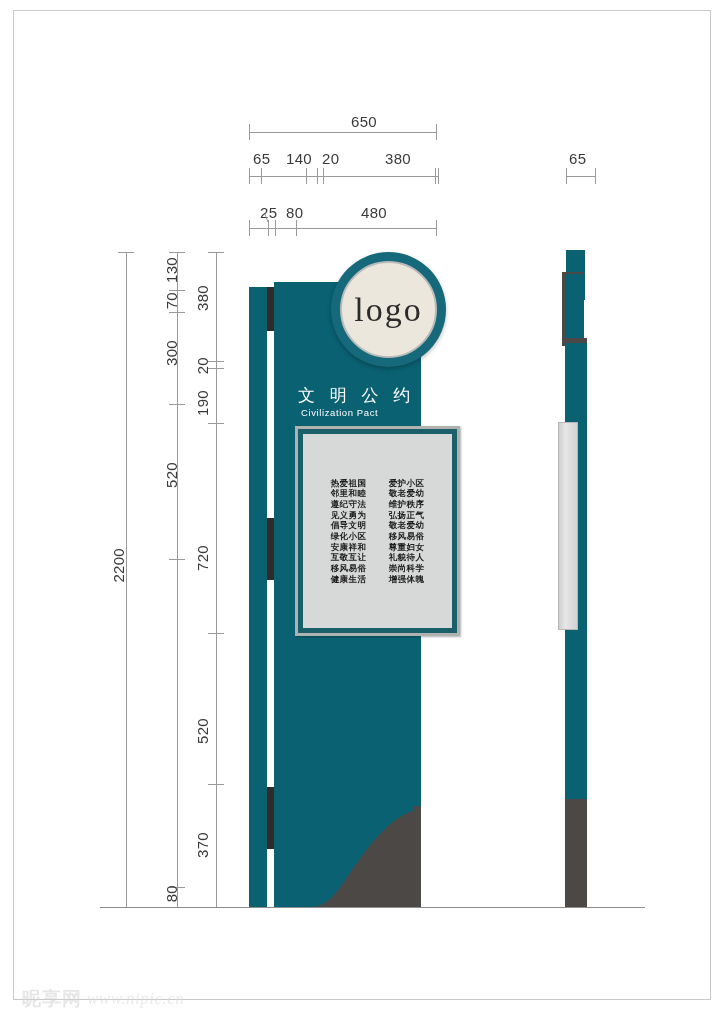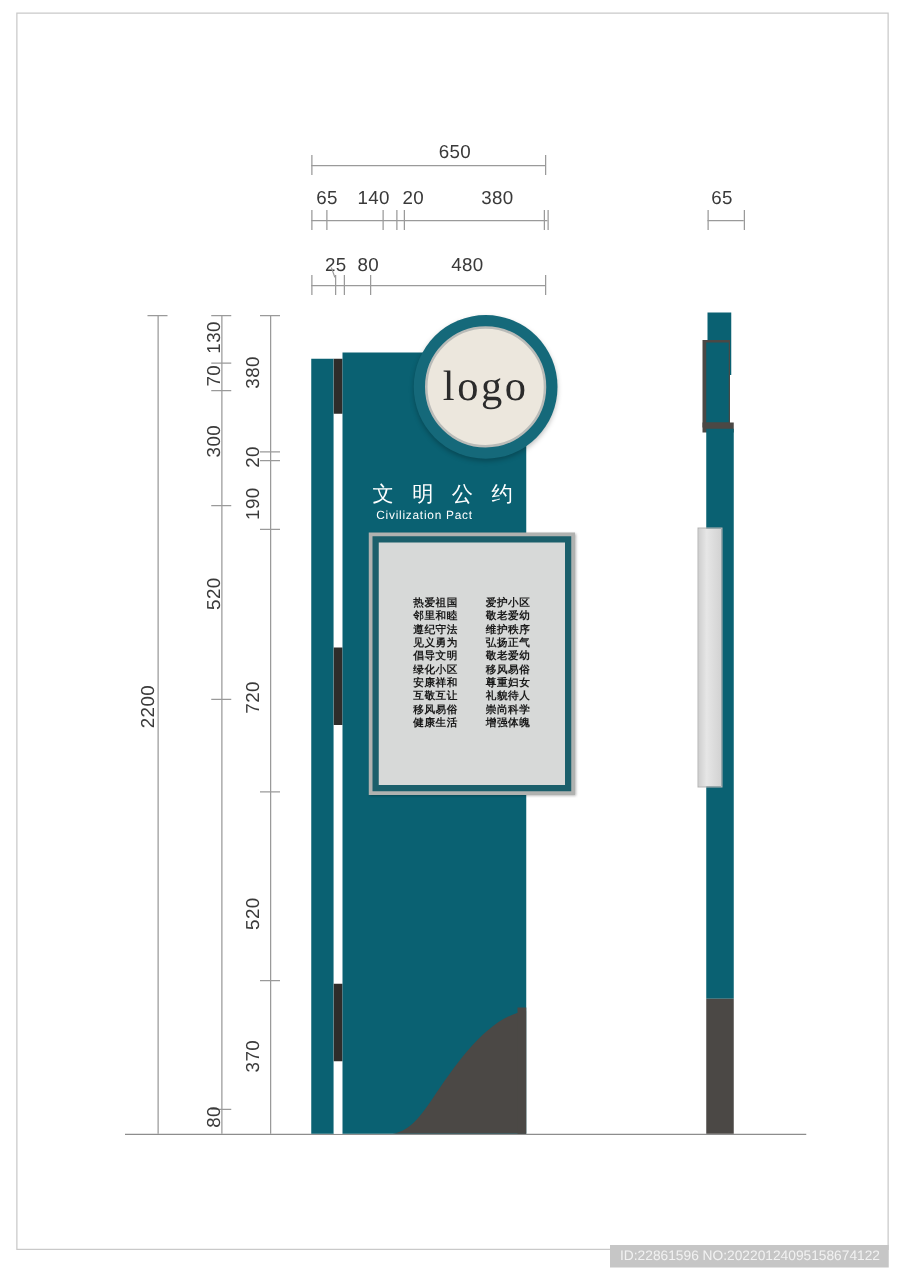--- a/index.html
+++ b/index.html
@@ -276,15 +276,18 @@
     <div class="teal" style="left:565px;top:274px;width:18px;height:64px;"></div>
     <div class="darkgrey" style="left:562px;top:338px;width:25px;height:8px;"></div>
 
     <div class="teal" style="left:565px;top:343px;width:22px;height:456px;"></div>
 
     <div class="silver" style="left:558px;top:422px;width:20px;height:208px;border:1px solid #b6b6b6;box-sizing:border-box;"></div>
 
     <div class="darkgrey" style="left:565px;top:799px;width:22px;height:108px;"></div>
   </div>
 
-  <div class="wm-id">ID:22861596 NO:20220124095158674122</div>
+  <div class="wm">
+    <span class="wm-logo">昵享网</span>
+    <span class="wm-url">www.nipic.cn</span>
+  </div>
 
 </div>
 
 </body></html>

